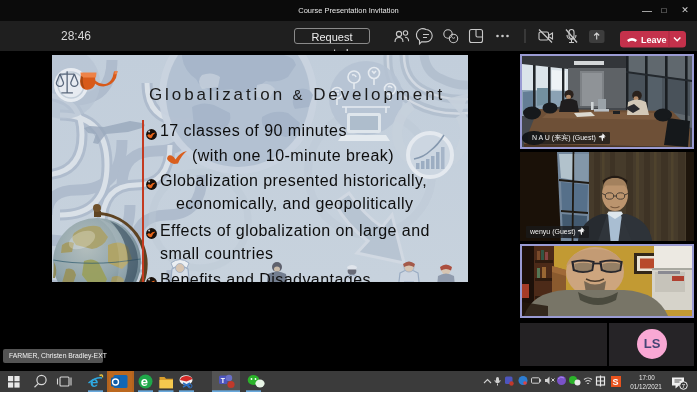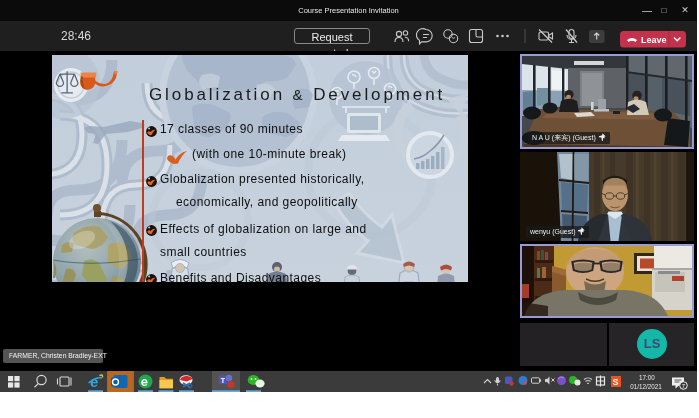--- a/index.html
+++ b/index.html
@@ -17,21 +17,21 @@
     color:#ececec;font-size:11px;font-weight:normal;text-align:center;line-height:16px;background:#1f1f1f;box-sizing:border-box;}
   #stage{left:0;top:51px;width:697px;height:320px;background:#000;}
   #slide{left:52px;top:55px;width:416px;height:227px;background:#ccd6e2;overflow:hidden;}
   #farmer{left:3px;top:349px;width:100px;height:14px;background:rgba(95,95,95,0.88);border-radius:2px;
     color:#f2f2f2;font-size:6.8px;line-height:14px;padding-left:6px;box-sizing:border-box;white-space:nowrap;}
   .tile{left:520px;width:174px;overflow:hidden;background:#111;}
   .tlabel{position:absolute;left:6px;background:rgba(25,25,25,0.75);color:#f0f0f0;font-size:7px;
     height:12px;line-height:12px;padding:0 4px;border-radius:1px;white-space:nowrap;}
   #taskbar{left:0;top:371px;width:697px;height:21px;background:#3b3b3b;}
   #stitle{left:97px;top:30px;width:310px;color:#1b1b1b;font-size:17px;letter-spacing:2.9px;white-space:nowrap;}
-  .bl{position:absolute;left:108px;color:#0e0e0e;font-size:12px;white-space:nowrap;letter-spacing:0.45px;}
+  .bl{position:absolute;left:108px;color:#0e0e0e;font-size:16px;white-space:nowrap;letter-spacing:0.45px;}
   .bu{position:absolute;left:-14px;top:3.5px;width:11px;height:11px;}
   #npipe{left:366px;top:298px;font-size:6px;white-space:nowrap;letter-spacing:-0.1px;}
 </style>
 </head>
 <body>
 <div class="abs" id="screen"></div>
 
 <div class="abs" id="titlebar"></div>
 <div class="abs" id="titletext">Course Presentation Invitation</div>
 <div class="abs winbtn" style="left:636px;">—</div>
@@ -482,21 +482,21 @@
 <path d="M64 33 q9 4.5 18 0" stroke="#4a3a2c" stroke-width="1.4" fill="none"></path>
 
 <path d="M2 70 q8 -24 42 -26 l58 0 q34 2 44 26 z" fill="#787567"></path>
 <path d="M0 56 l26 4 0 10 -26 0 z" fill="#23160c" opacity="0.8"></path>
 <rect x="0" y="38" width="7" height="14" fill="#a53c28"></rect>
 <path d="M56 46 q20 12 40 0 l-2 8 q-18 10 -36 0 z" fill="#4a4a3e"></path>
 </svg>
 </div>
 <div class="abs" style="left:520px;top:323px;width:87px;height:43px;background:#232123;"></div>
 <div class="abs" style="left:609px;top:323px;width:85px;height:43px;background:#262427;"></div>
-<div class="abs" style="left:637px;top:329px;width:30px;height:30px;border-radius:50%;background:#14b8a6;
+<div class="abs" style="left:637px;top:329px;width:30px;height:30px;border-radius:50%;background:#f9a8d4;
   color:#454575;font-size:13px;font-weight:bold;text-align:center;line-height:30px;">LS</div>
 
 <div class="abs" id="taskbar"></div>
 <div class="abs" style="left:0;top:371px;width:697px;height:21px;">
 <svg width="697" height="21" viewBox="0 0 697 21">
 
 <g fill="#e8e8e8">
 <rect x="8" y="5" width="5.2" height="5.2"></rect>
         <rect x="14.4" y="5" width="5.2" height="5.2"></rect>
 <rect x="8" y="11.4" width="5.2" height="5.2"></rect>

